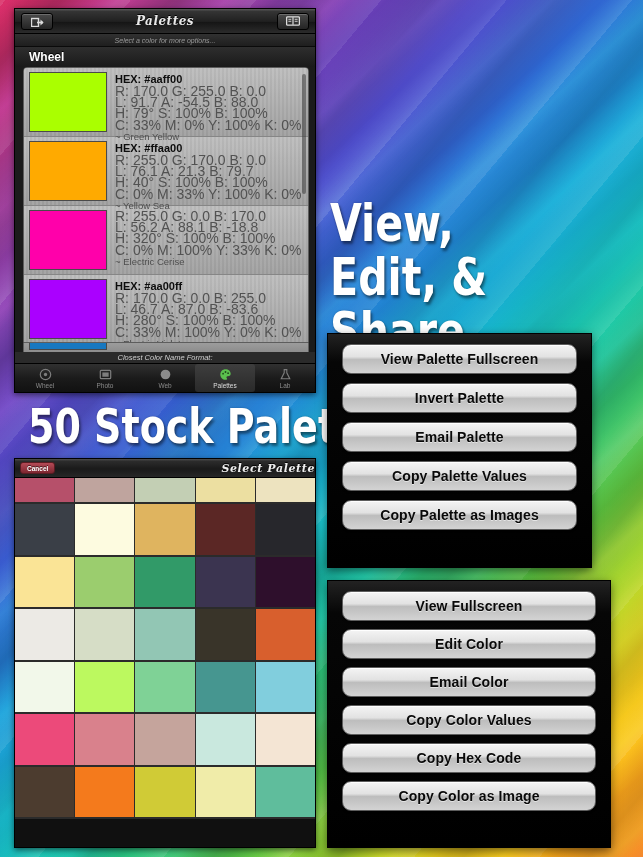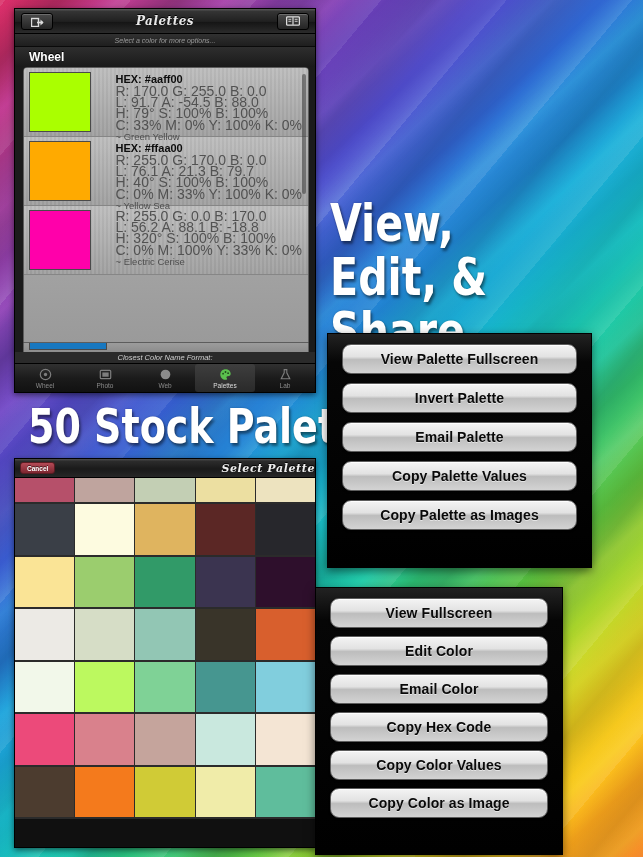--- a/index.html
+++ b/index.html
@@ -135,21 +135,21 @@
     height:276px;
   }
   .crow{
     display:flex; height:69px;
     border-bottom:1px solid #868686;
     background:
       repeating-linear-gradient(90deg, rgba(255,255,255,.05) 0 2px, rgba(0,0,0,.03) 2px 4px),
       linear-gradient(180deg,#bdbdbd,#a0a0a0);
   }
   .sw{ width:78px; margin:4px 0 4px 5px; border:1px solid #4a4a4a; }
-  .cinfo{ flex:1; padding:5px 6px 0 24px; }
+  .cinfo{ flex:1; padding:5px 6px 0 8px; }
   .chex{ color:#0d0d0d; font-size:11px; font-weight:bold; line-height:13px; }
   .cline{ color:#525252; font-size:14px; line-height:11.2px; white-space:nowrap; }
   .cname{ color:#4e4e4e; font-size:9.5px; line-height:11.5px; }
   .scrollbar{
     position:absolute; right:2px; top:6px; width:4px; height:120px;
     background:rgba(60,60,60,.55); border-radius:2px;
   }
   .partialrow{
     margin:0 8px; width:286px; height:9px;
     background:linear-gradient(180deg,#9c9c9c,#8d8d8d);
@@ -227,21 +227,21 @@
   
   .panel{
     position:absolute; z-index:5;
     background:linear-gradient(180deg,#222 0%,#060606 12%,#000 100%);
     border:1px solid #000;
     box-shadow:0 3px 9px rgba(0,0,0,.5);
     padding:10px 14px;
     display:flex; flex-direction:column;
   }
   #panel1{ left:327px; top:333px; width:265px; height:235px; gap:9px; }
-  #panel2{ left:315px; top:580px; width:248px; height:268px; gap:8px;margin-top:7px; }
+  #panel2{ left:327px; top:580px; width:284px; height:268px; gap:8px; }
   .gbtn{
     height:30px; border-radius:9px;
     background:linear-gradient(180deg,#f4f4f4 0%,#e2e2e2 42%,#bdbdbd 52%,#d3d3d3 100%);
     border:1px solid #5d5d5d;
     box-shadow:0 1px 2px rgba(0,0,0,.7), inset 0 1px 0 rgba(255,255,255,.9);
     color:#0a0a0a; font-size:14px; font-weight:bold;
     display:flex; align-items:center; justify-content:center;
     text-shadow:0 1px 0 rgba(255,255,255,.55);
     letter-spacing:.1px;
   }
@@ -316,20 +316,31 @@
       <div class="sw" style="background:#ff00aa"></div>
       <div class="cinfo">
         <div class="cline">R: 255.0 G: 0.0 B: 170.0</div>
         <div class="cline">L: 56.2 A: 88.1 B: -18.8</div>
         <div class="cline">H: 320° S: 100% B: 100%</div>
         <div class="cline">C: 0% M: 100% Y: 33% K: 0%</div>
         <div class="cname">~ Electric Cerise</div>
       </div>
     </div>
 
+    <div class="crow">
+      <div class="sw" style="background:#aa00ff"></div>
+      <div class="cinfo">
+        <div class="chex">HEX: #aa00ff</div>
+        <div class="cline">R: 170.0 G: 0.0 B: 255.0</div>
+        <div class="cline">L: 46.7 A: 87.0 B: -83.6</div>
+        <div class="cline">H: 280° S: 100% B: 100%</div>
+        <div class="cline">C: 33% M: 100% Y: 0% K: 0%</div>
+        <div class="cname">~ Electric Violet</div>
+      </div>
+    </div>
 
     <div class="scrollbar"></div>
   </div>
 
   <div class="partialrow">
     <div class="sw"></div>
   </div>
 
   <div class="fmtlabel" style="margin-top:0;">Closest Color Name Format:</div>
 
@@ -441,16 +452,16 @@
   <div class="gbtn">Invert Palette</div>
   <div class="gbtn">Email Palette</div>
   <div class="gbtn">Copy Palette Values</div>
   <div class="gbtn">Copy Palette as Images</div>
 </div>
 
 <div class="panel" id="panel2">
   <div class="gbtn">View Fullscreen</div>
   <div class="gbtn">Edit Color</div>
   <div class="gbtn">Email Color</div>
+  <div class="gbtn">Copy Color Values</div>
   <div class="gbtn">Copy Hex Code</div>
-  <div class="gbtn">Copy Color Values</div>
   <div class="gbtn">Copy Color as Image</div>
 </div>
 
 </body></html>

